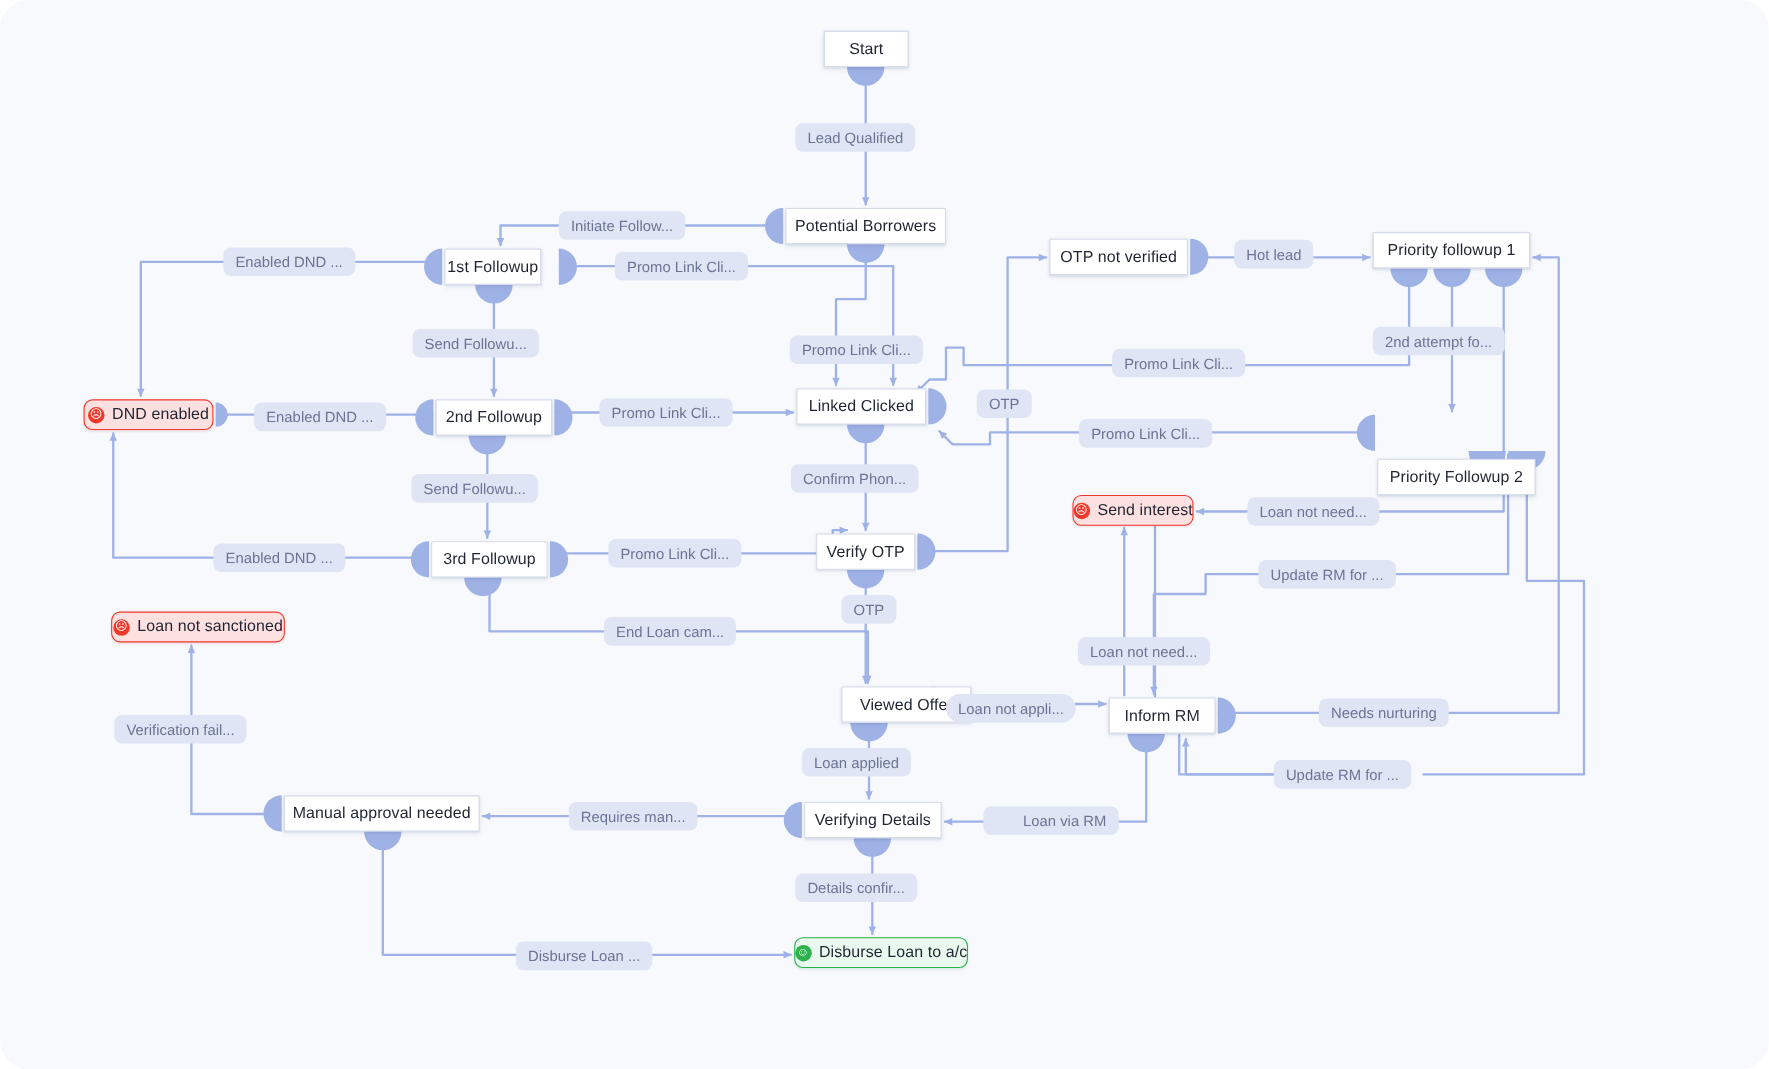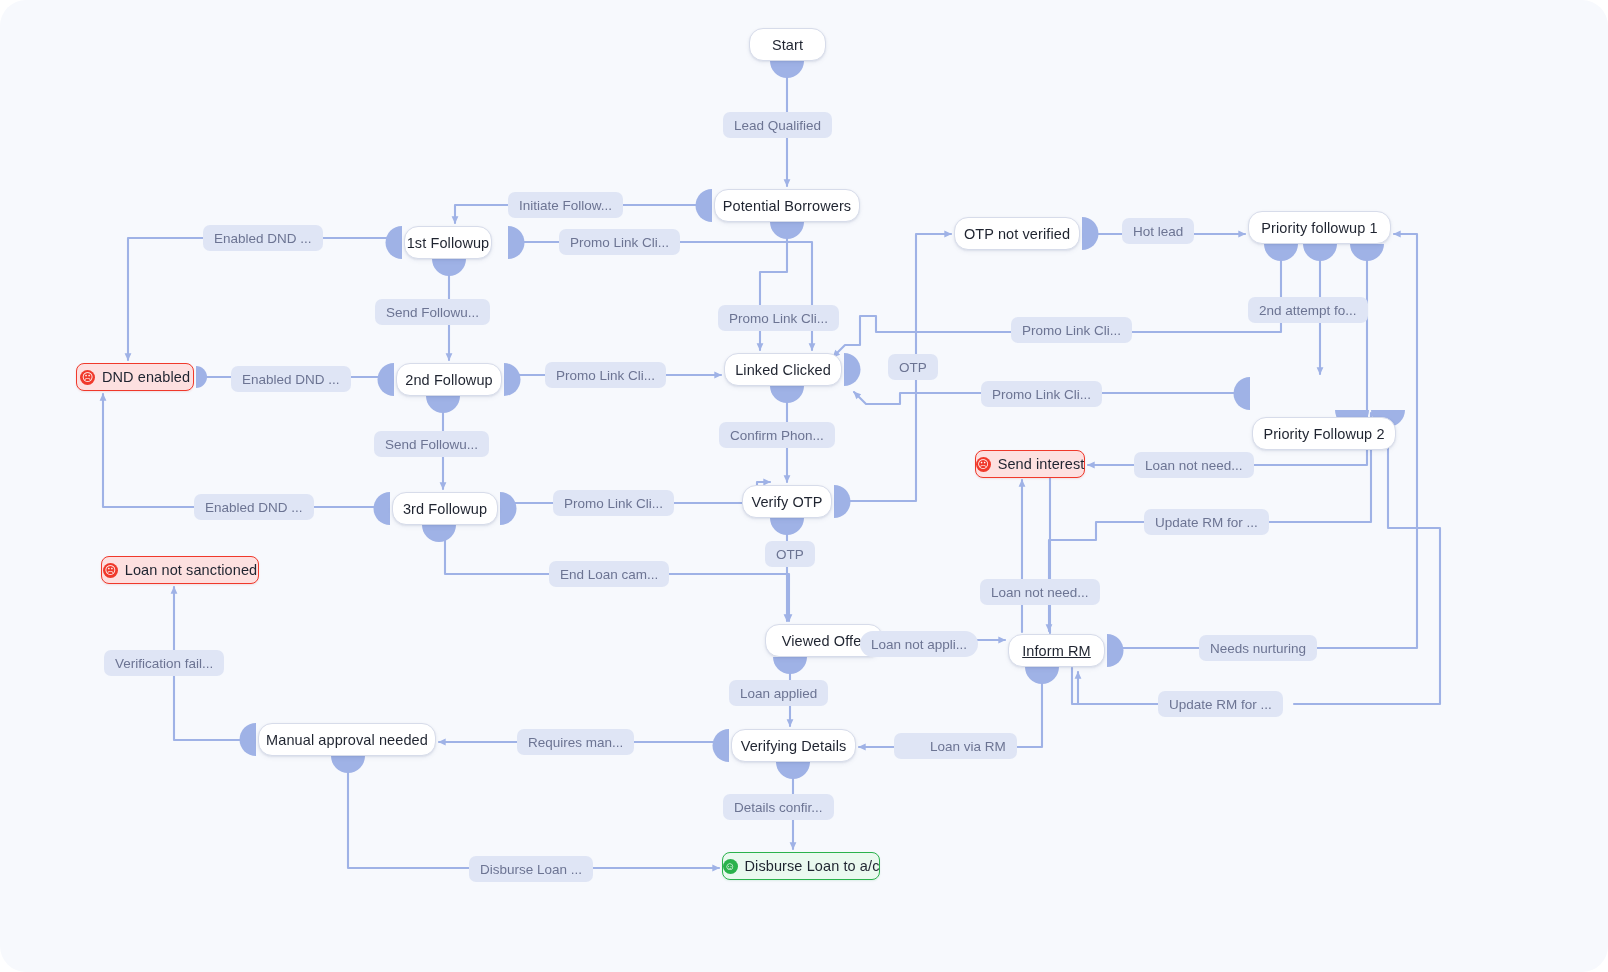--- a/index.html
+++ b/index.html
@@ -12,21 +12,21 @@
     border-radius:26px;
     overflow:hidden;
   }
   #edges{position:absolute;left:0;top:0;width:1608px;height:972px;}
   .node{
     position:absolute;
     box-sizing:border-box;
     display:flex;align-items:center;justify-content:center;
     background:#ffffff;
     border:1px solid #d7dcea;
-    border-radius:14px;
+    border-radius:1px;
     color:#1f2430;
     font-size:14.5px;
     letter-spacing:.1px;
     white-space:nowrap;
     box-shadow:0 1px 2px rgba(40,60,110,.10), 0 2px 5px rgba(40,60,110,.05);
     z-index:3;
   }
   .node.danger{
     background:#fde0e0;
     border:1.6px solid #f0392b;
@@ -260,21 +260,21 @@
       <div class="node" style="left: 1252px; top: 377px; width: 144px; height: 33px; margin-top: 40px;">
         <span>Priority Followup 2</span>
       </div>
       <div class="node danger" style="left: 975px; top: 450px; width: 110px; height: 28px;">
         <span class="emoji">☹</span>
         <span>Send interest</span>
       </div>
       <div class="node" style="left: 765px; top: 624px; width: 118px; height: 33px;">
         <span>Viewed Offer</span>
       </div>
-      <div class="node" style="left: 1008px; top: 634px; width: 97px; height: 33px; text-decoration: underline;">
+      <div class="node" style="left: 1008px; top: 634px; width: 97px; height: 33px;">
         <span>Inform RM</span>
       </div>
       <div class="node" style="left: 731px; top: 729px; width: 125px; height: 33px;">
         <span>Verifying Details</span>
       </div>
       <div class="node" style="left: 258px; top: 723px; width: 178px; height: 33px;">
         <span>Manual approval needed</span>
       </div>
       <div class="node danger" style="left: 101px; top: 556px; width: 158px; height: 28px;">
         <span class="emoji">☹</span>

